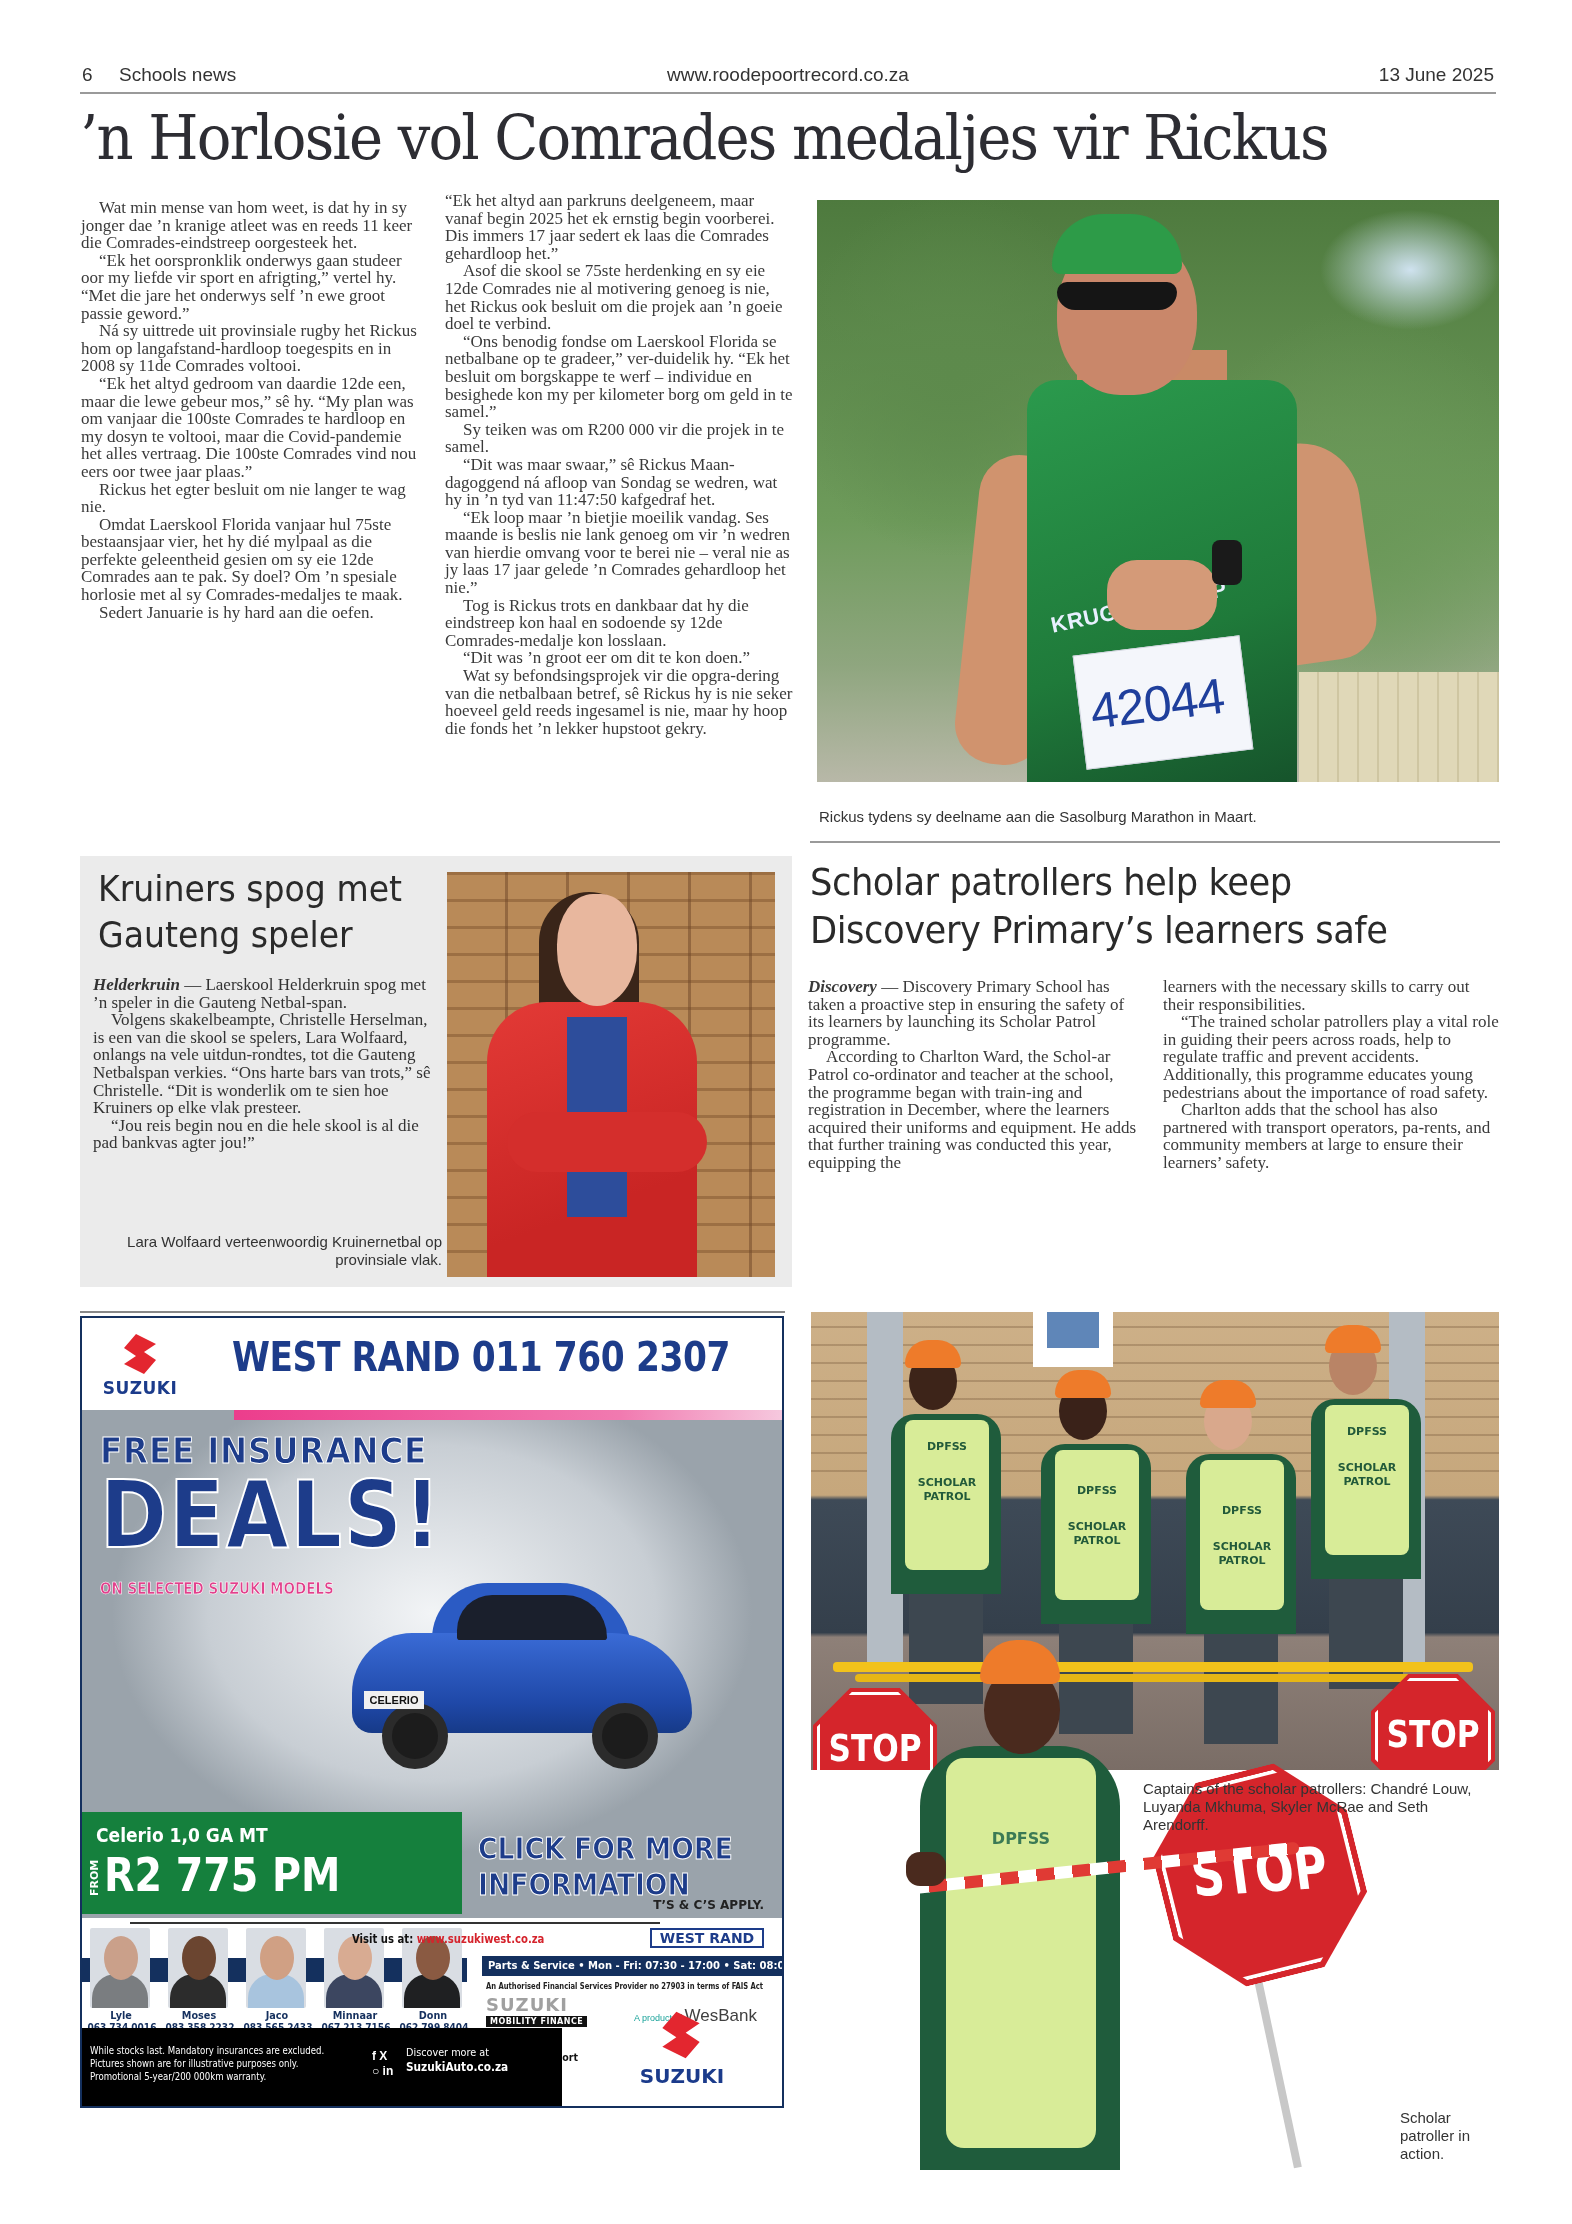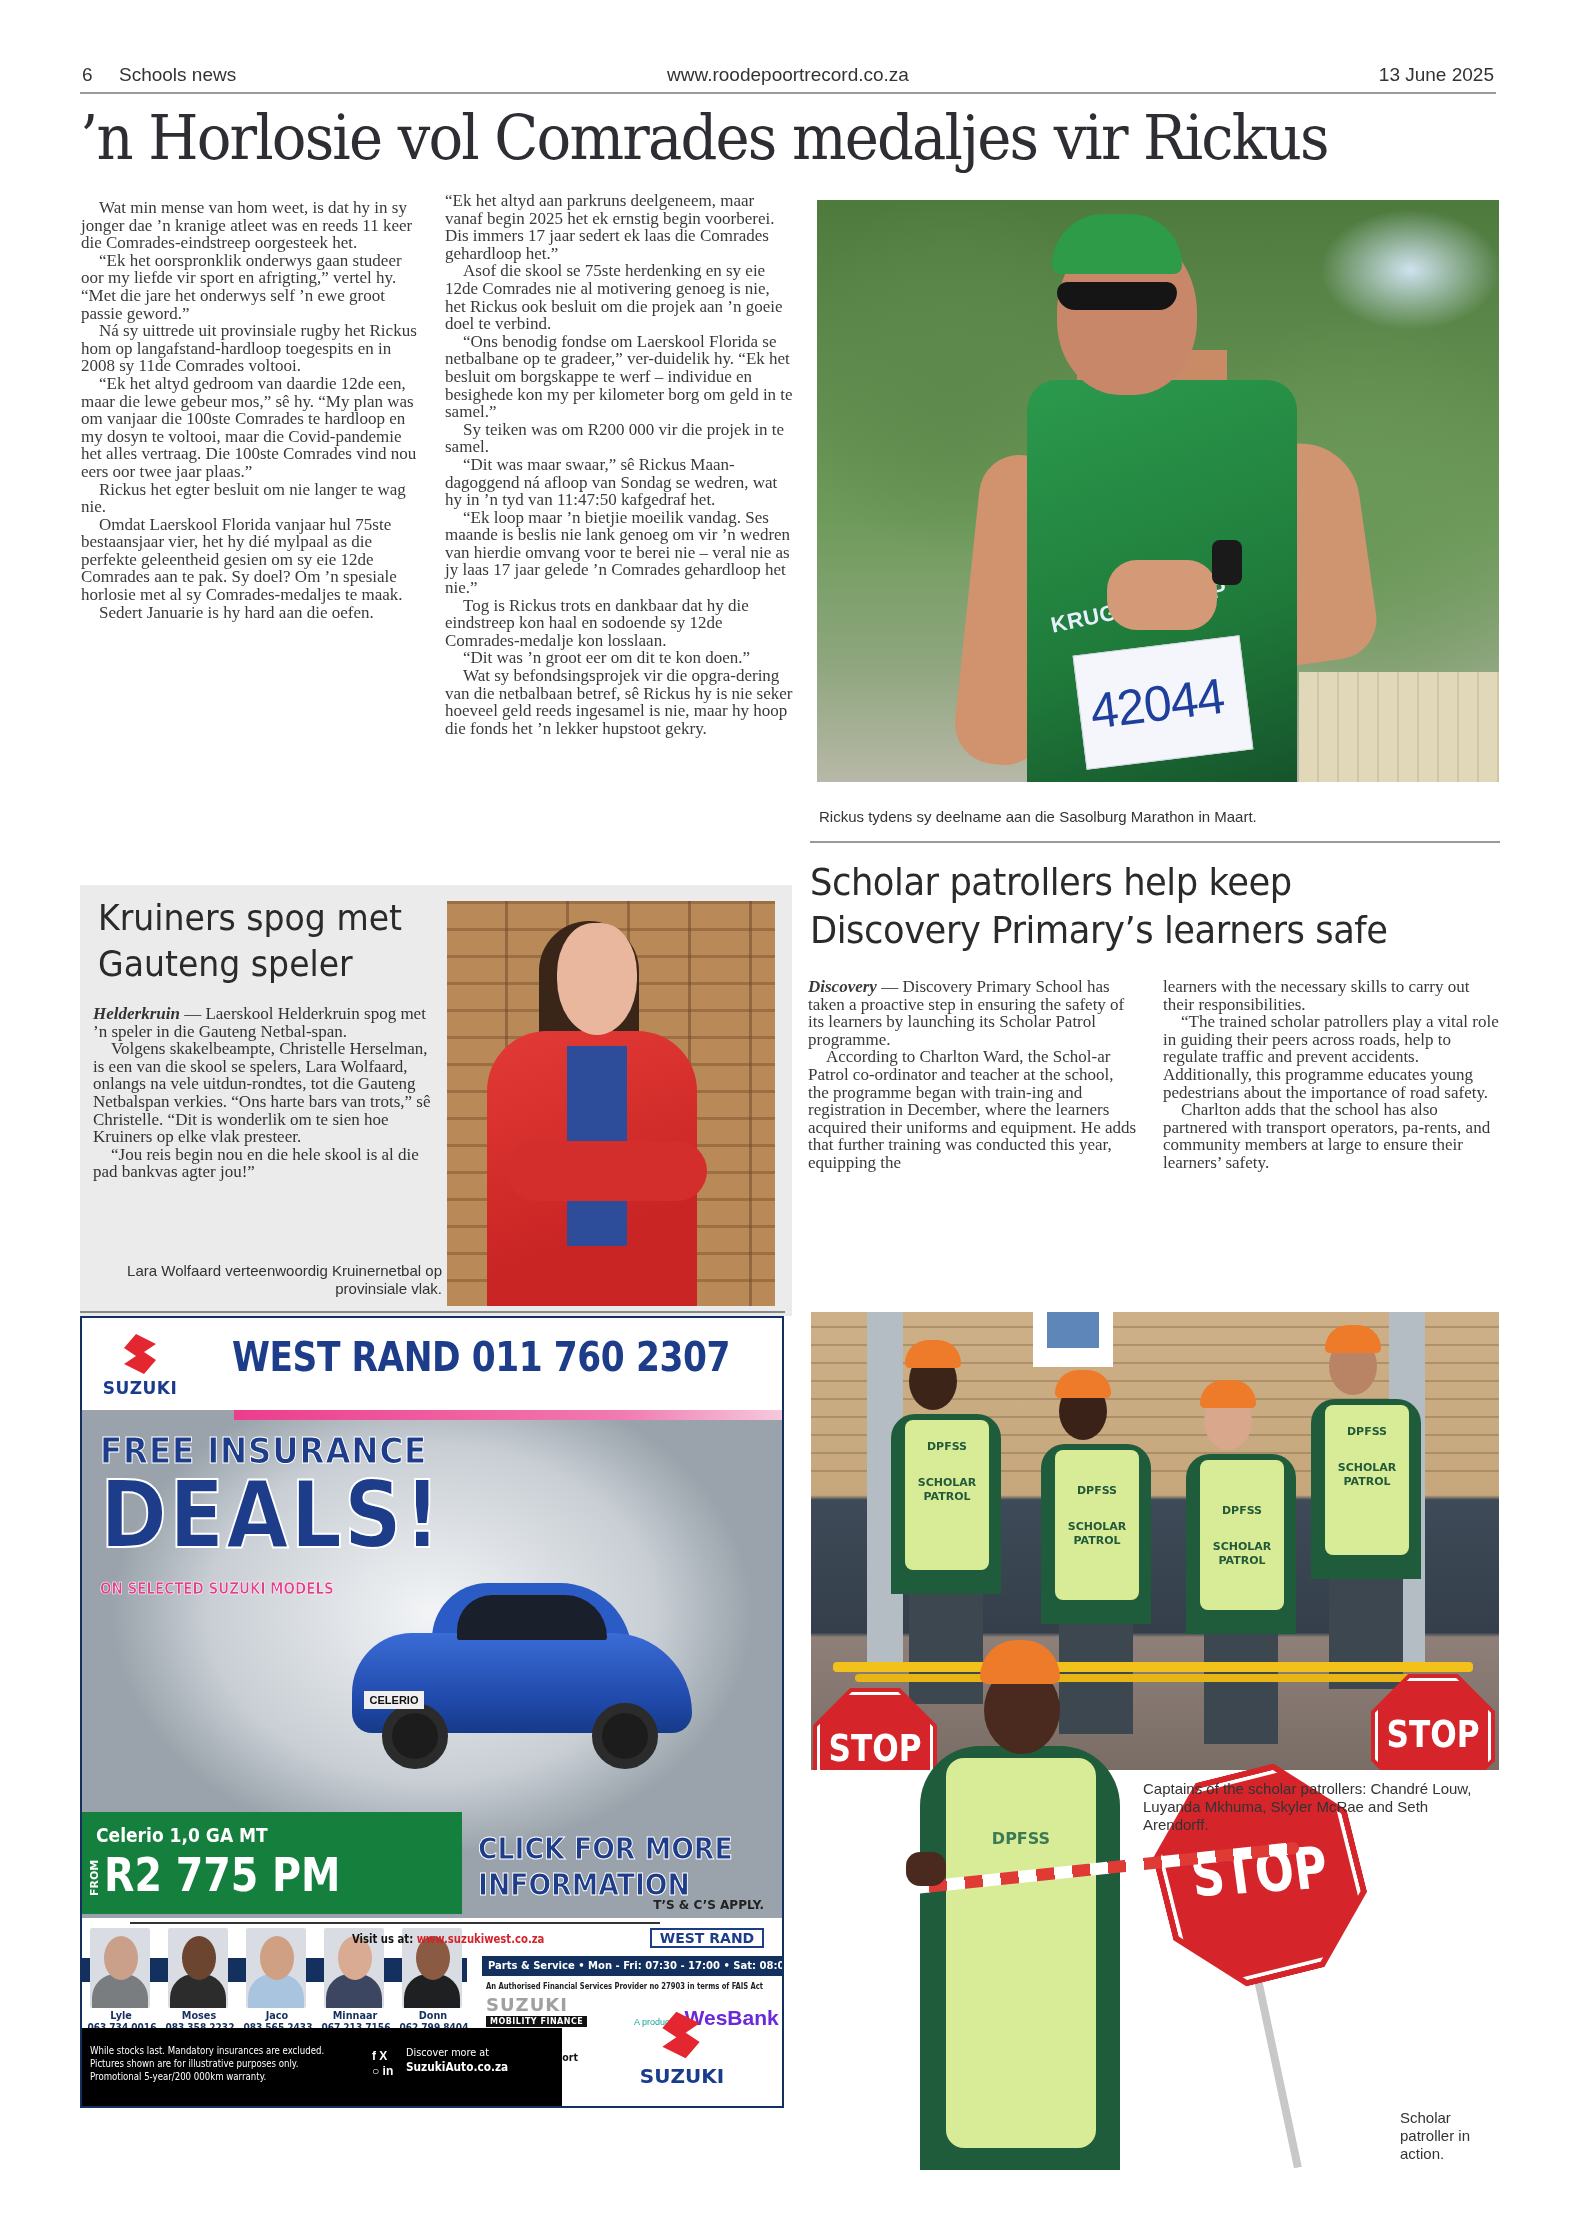--- a/index.html
+++ b/index.html
@@ -40,21 +40,21 @@
   .runner .head { position: absolute; left: 240px; top: 30px; width: 140px; height: 165px; background: #c9876a; border-radius: 50% 50% 45% 45%; }
   .runner .cap { position: absolute; left: 235px; top: 14px; width: 130px; height: 60px; background: #2d9b48; border-radius: 60px 60px 10px 10px; }
   .runner .glasses { position: absolute; left: 240px; top: 82px; width: 120px; height: 28px; background: #151515; border-radius: 10px 10px 18px 18px; }
   .runner .jersey-txt { position: absolute; left: 232px; top: 390px; width: 220px; font-family: "Liberation Sans", sans-serif; font-weight: bold; font-size: 22px; color: #e8f0ff; transform: rotate(-12deg); letter-spacing: 0.5px; }
   .runner .bib { position: absolute; left: 262px; top: 445px; width: 168px; height: 115px; background: #f4f6fb; transform: rotate(-7deg); border: 1px solid #cfd3dd; }
   .runner .bib span { position: absolute; left: 10px; top: 28px; font-family: "Liberation Sans", sans-serif; font-size: 50px; color: #1f3f9c; letter-spacing: -1px; }
   .runner .watch { position: absolute; left: 395px; top: 340px; width: 30px; height: 45px; background: #1a1a1a; border-radius: 8px; }
   .runner .hand { position: absolute; left: 290px; top: 360px; width: 110px; height: 70px; background: #d49a78; border-radius: 30px; }
 
   
-  .greybox { position: absolute; left: 80px; top: 885px; width: 712px; height: 431px; background: #ebebeb; }
+  .greybox { position: absolute; left: 80px; top: 856px; width: 712px; height: 431px; background: #ebebeb; }
   .gb-head { position: absolute; left: 18px; top: 10px; width: 340px; font-family: "DejaVu Sans", sans-serif; font-size: 36px; line-height: 46px; color: #2a2a2a; transform: scaleX(0.92); transform-origin: left top; }
   .lara { left: 367px; top: 16px; width: 328px; height: 405px;
     background:
       repeating-linear-gradient(0deg, #b98a58 0 24px, #9c6f43 24px 27px),
       #b48552; }
   .lara .bricks { position: absolute; inset: 0; background: repeating-linear-gradient(90deg, rgba(0,0,0,0) 0 58px, rgba(110,70,40,0.5) 58px 61px); }
   .lara .hair { position: absolute; left: 92px; top: 20px; width: 100px; height: 300px; background: #3a2519; border-radius: 50px 50px 30px 30px; }
   .lara .face { position: absolute; left: 110px; top: 22px; width: 80px; height: 112px; background: #e8b79e; border-radius: 45% 45% 50% 50%; }
   .lara .jacket { position: absolute; left: 40px; top: 130px; width: 210px; height: 275px; background: linear-gradient(160deg, #e33a36 0%, #c92524 70%); border-radius: 60px 60px 0 0; }
   .lara .shirt { position: absolute; left: 120px; top: 145px; width: 60px; height: 200px; background: #2d4d9b; }
@@ -100,21 +100,21 @@
   .bigphone { position: absolute; left: 6px; top: 132px; font-family: "DejaVu Sans", sans-serif; font-weight: bold; font-size: 25px; color: #111; transform: scaleX(0.84); transform-origin: left top; white-space: nowrap; }
   .addr { position: absolute; left: 146px; top: 134px; font-family: "DejaVu Sans", sans-serif; font-weight: bold; font-size: 11px; line-height: 12px; color: #111; transform: scaleX(0.86); transform-origin: left top; white-space: nowrap; }
   .visit { position: absolute; left: 270px; top: 14px; font-family: "DejaVu Sans", sans-serif; font-weight: bold; font-size: 12px; color: #111; transform: scaleX(0.84); transform-origin: left top; white-space: nowrap; }
   .visit span { color: #d5232c; }
   .wrbox { position: absolute; left: 568px; top: 10px; width: 114px; height: 20px; border: 2px solid #1d3c8a; font-family: "DejaVu Sans", sans-serif; font-weight: bold; font-size: 14px; color: #1d3c8a; text-align: center; line-height: 16px; }
   .parts { position: absolute; left: 400px; top: 38px; width: 300px; height: 20px; background: #14305e; color: #fff; font-family: "DejaVu Sans", sans-serif; font-weight: bold; font-size: 10px; line-height: 20px; padding-left: 6px; white-space: nowrap; overflow: hidden; }
   .fais { position: absolute; left: 404px; top: 64px; font-family: "DejaVu Sans", sans-serif; font-weight: bold; font-size: 8px; color: #222; transform: scaleX(0.85); transform-origin: left top; white-space: nowrap; }
   .smf { position: absolute; left: 404px; top: 76px; font-family: "DejaVu Sans", sans-serif; font-weight: bold; font-size: 18px; color: #a0a0a0; letter-spacing: 1px; }
   .smf2 { position: absolute; left: 404px; top: 98px; background: #111; color: #fff; font-family: "DejaVu Sans", sans-serif; font-weight: bold; font-size: 8px; padding: 1px 4px; letter-spacing: 0.5px; }
   .wes { position: absolute; left: 552px; top: 88px; font-family: "Liberation Sans", sans-serif; font-size: 9px; color: #1aa39a; white-space: nowrap; }
-  .wes b { font-size: 21px; font-weight: bold; color: #6d28d9; }
+  .wes b { font-size: 17px; font-weight: normal; color: #404040; }
   .disc { position: absolute; left: 0; bottom: 0; width: 480px; height: 78px; background: #000000; }
   .disc .t { position: absolute; left: 8px; top: 16px; font-family: "DejaVu Sans", sans-serif; font-size: 10px; line-height: 13px; color: #fff; transform: scaleX(0.86); transform-origin: left top; white-space: nowrap; }
   .disc .soc { position: absolute; left: 290px; top: 21px; width: 30px; color: #fff; font-family: "Liberation Sans", sans-serif; font-size: 12px; line-height: 15px; font-weight: bold; }
   .disc .dm { position: absolute; left: 324px; top: 18px; color: #fff; font-family: "DejaVu Sans", sans-serif; font-size: 11px; line-height: 14px; transform: scaleX(0.88); transform-origin: left top; white-space: nowrap; }
   .disc .dm b { font-size: 12px; }
   .sz-bottom { position: absolute; right: 20px; bottom: 8px; width: 160px; height: 88px; }
   .sz-bottom .s2 { position: absolute; left: 58px; top: 0; width: 42px; height: 50px; }
   .sz-bottom .w { position: absolute; left: 0; top: 54px; width: 160px; text-align: center; font-family: "DejaVu Sans", sans-serif; font-weight: bold; font-size: 20px; color: #1b3b8b; }
 
   

